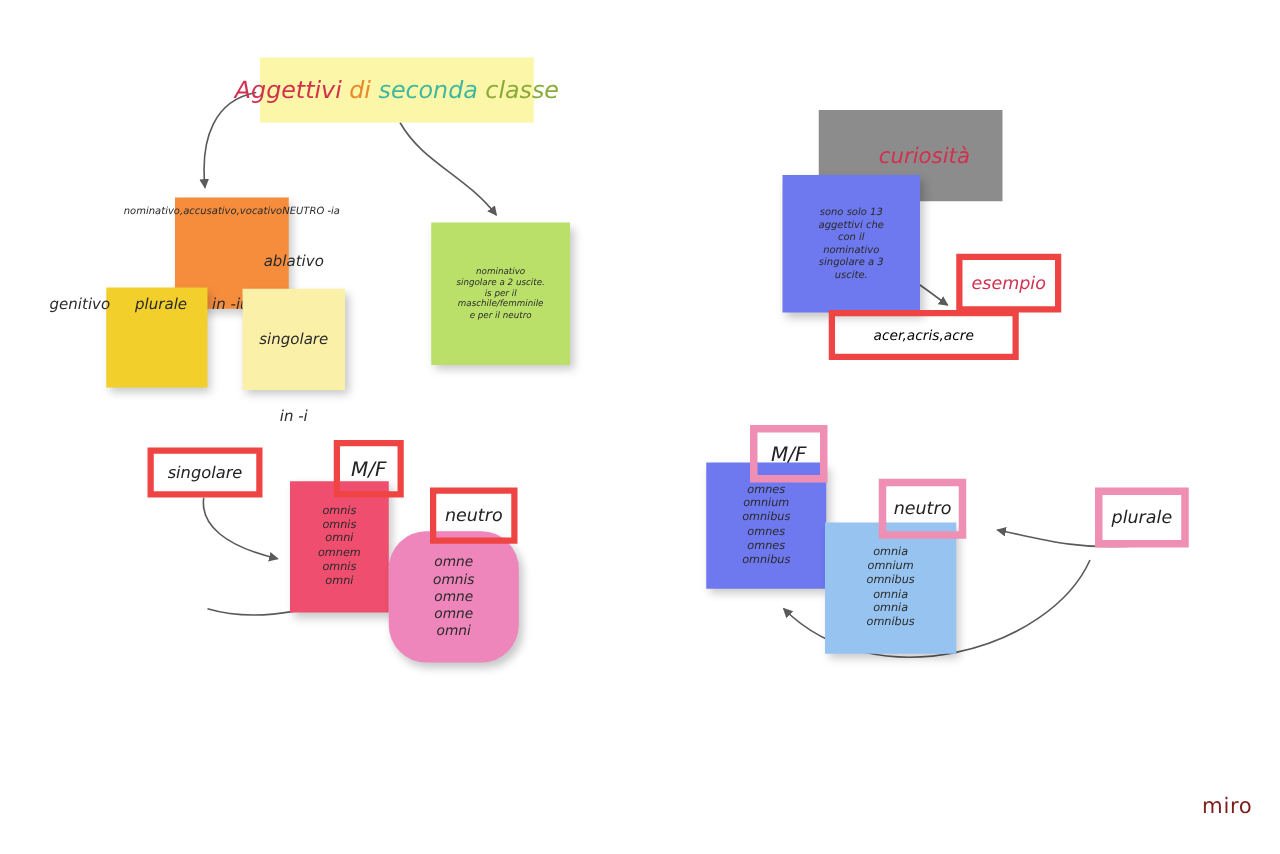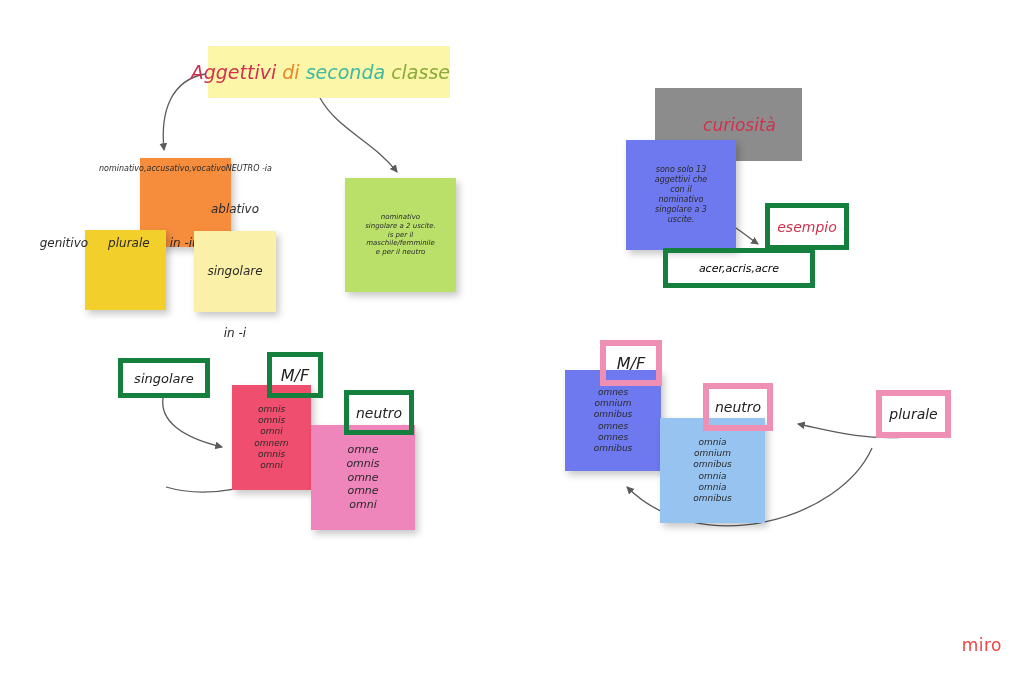--- a/index.html
+++ b/index.html
@@ -30,45 +30,44 @@
   .obox{
     position:absolute;
     box-sizing:border-box;
     background:#ffffff;
     display:flex;align-items:center;justify-content:center;
     font-style:italic;
     font-family:"DejaVu Sans", sans-serif;
     color:#222;
     white-space:nowrap;
   }
-  .obox.green{border:5px solid #15803d;}
+  .obox.green{border:5px solid #ef4444;}
   .obox.pink{border:6px solid #ef8fb4;}
   .obox.transparent{background:transparent;}
 
   
   .titlebox{
     position:absolute;
     background:#fcf6a8;
-    display:flex;align-items:center;justify-content:flex-end;
+    display:flex;align-items:center;justify-content:center;
     font-style:italic;
     white-space:nowrap;
-    padding-left:23px;
   }
   .graybox{
     position:absolute;
     background:#8c8c8c;
     display:flex;align-items:center;justify-content:center;
     font-style:italic;
   }
 
   svg.links{position:absolute;left:0;top:0;width:1024px;height:683px;pointer-events:none;}
 
   .miro{
     position:absolute;right:22px;bottom:28px;
-    color:#ef4444;font-size:17px;letter-spacing:.5px;
+    color:#7f1d1d;font-size:17px;letter-spacing:.5px;
     font-family:"DejaVu Sans", sans-serif;
   }
 </style>
 </head>
 <body>
 
 <div id="board">
 
   <svg class="links" viewBox="0 0 1024 683">
     <defs>
@@ -147,21 +146,21 @@
 
   <div class="note" style="left:232px;top:385px;width:79px;height:105px;background:#f04e6e;font-size:9px;display:flex;flex-direction:column;justify-content:center;">
     <span class="ln">omnis</span>
     <span class="ln">omnis</span>
     <span class="ln">omni</span>
     <span class="ln">omnem</span>
     <span class="ln">omnis</span>
     <span class="ln">omni</span>
   </div>
 
-  <div class="note" style="left:311px;top:425px;width:104px;height:105px;background:#ee85bb;font-size:11px;display:flex;flex-direction:column;justify-content:center;">
+  <div class="note" style="left:311px;top:425px;width:104px;height:105px;background:#ee85bb;font-size:11px;display:flex;flex-direction:column;justify-content:center;border-radius:30px;">
     <span class="ln">omne</span>
     <span class="ln">omnis</span>
     <span class="ln">omne</span>
     <span class="ln">omne</span>
     <span class="ln">omni</span>
   </div>
 
   <div class="obox green transparent" style="left:267px;top:352px;width:56px;height:46px;">
     <span style="font-size:16px;">M/F</span>
   </div>

